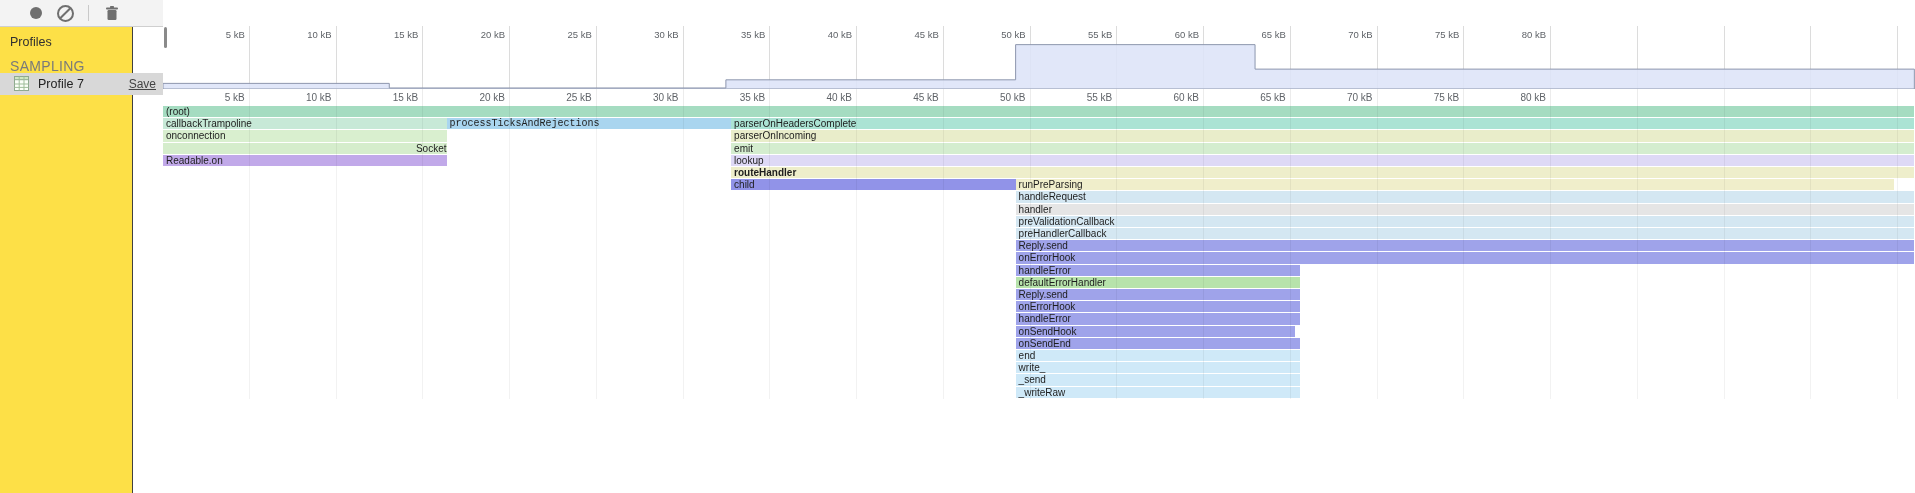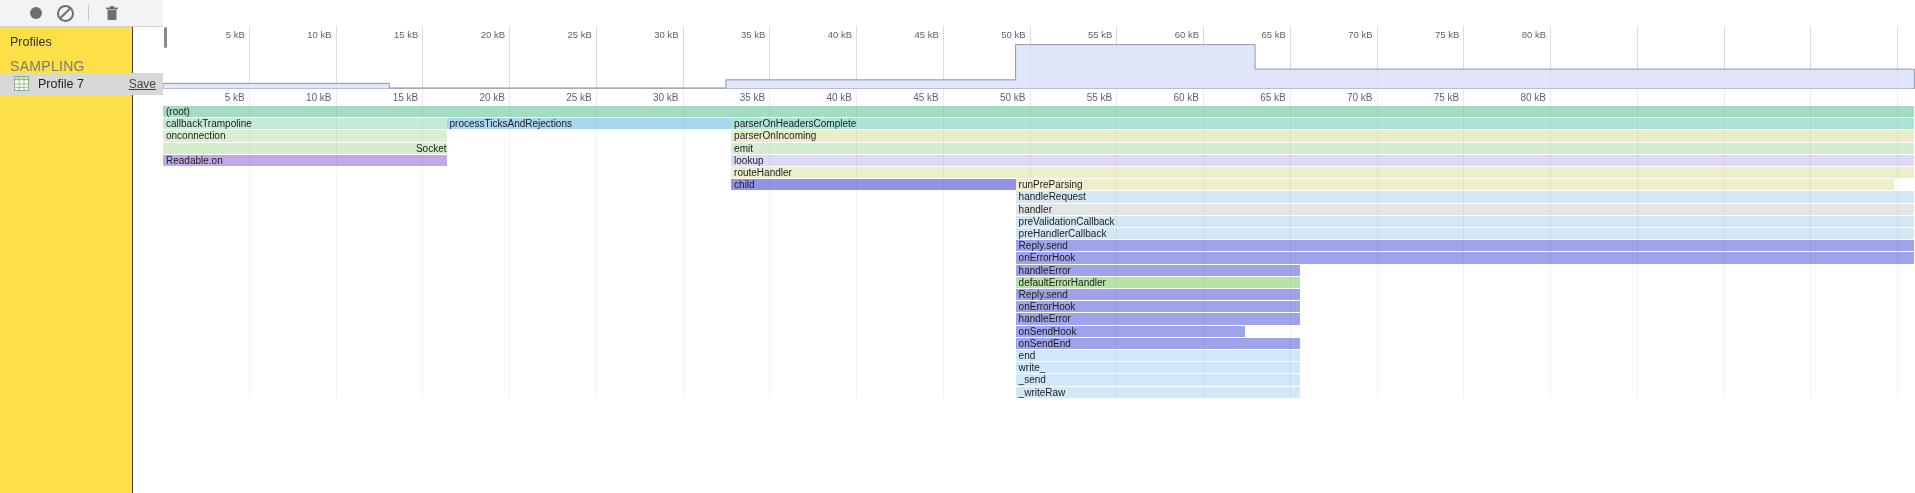--- a/index.html
+++ b/index.html
@@ -160,43 +160,43 @@
         <span class="ruler-label" style="left: 949.25px; top: 92px; font-size: 10px;">55 kB</span>
         <span class="ruler-label" style="left: 1036px; top: 92px; font-size: 10px;">60 kB</span>
         <span class="ruler-label" style="left: 1122.75px; top: 92px; font-size: 10px;">65 kB</span>
         <span class="ruler-label" style="left: 1209.5px; top: 92px; font-size: 10px;">70 kB</span>
         <span class="ruler-label" style="left: 1296.25px; top: 92px; font-size: 10px;">75 kB</span>
         <span class="ruler-label" style="left: 1383px; top: 92px; font-size: 10px;">80 kB</span>
       </div>
     <div id="flame">
         <div class="bar" title="(root)" style="left: 0px; width: 1751.35px; top: 106px; background: rgb(165, 220, 193);">(root)</div>
         <div class="bar" title="callbackTrampoline" style="left: 0px; width: 283.54px; top: 118.2px; background: rgb(199, 233, 215);">callbackTrampoline</div>
-        <div class="bar" title="processTicksAndRejections" style="left: 283.54px; width: 284.54px; top: 118.2px; background: rgb(169, 213, 239);">processTicksAndRejections</div>
+        <div class="bar" title="processTicksAndRejections" style="left: 283.54px; width: 284.54px; top: 118.2px; background: rgb(169, 213, 239); font-family: Liberation Mono, monospace;">processTicksAndRejections</div>
         <div class="bar" title="parserOnHeadersComplete" style="left: 568.08px; width: 1183.27px; top: 118.2px; background: rgb(171, 227, 212);">parserOnHeadersComplete</div>
         <div class="bar" title="onconnection" style="left: 0px; width: 283.54px; top: 130.4px; background: rgb(217, 239, 207);">onconnection</div>
         <div class="bar" title="parserOnIncoming" style="left: 568.08px; width: 1183.27px; top: 130.4px; background: rgb(233, 237, 202);">parserOnIncoming</div>
         <div class="bar" title="Socket" style="left: 0px; width: 283.54px; top: 142.6px; background: rgb(213, 237, 204); text-align: right;">Socket</div>
         <div class="bar" title="emit" style="left: 568.08px; width: 1183.27px; top: 142.6px; background: rgb(212, 237, 207);">emit</div>
         <div class="bar" title="Readable.on" style="left: 0px; width: 283.54px; top: 154.8px; background: rgb(193, 169, 233);">Readable.on</div>
         <div class="bar" title="lookup" style="left: 568.08px; width: 1183.27px; top: 154.8px; background: rgb(222, 217, 246);">lookup</div>
-        <div class="bar" title="routeHandler" style="left: 568.08px; width: 1183.27px; top: 167px; background: rgb(238, 238, 203);">routeHandler</div>
+        <div class="bar" title="routeHandler" style="left: 568.08px; width: 1183.27px; top: 167px; background: rgb(238, 238, 203); font-weight: bold;">routeHandler</div>
         <div class="bar dotted" title="child" style="left: 568.08px; width: 284.54px; top: 179.2px; background: rgb(145, 147, 232);">child</div>
         <div class="bar" title="runPreParsing" style="left: 852.62px; width: 878px; top: 179.2px; background: rgb(240, 238, 203);">runPreParsing</div>
         <div class="bar" title="handleRequest" style="left: 852.62px; width: 898.73px; top: 191.4px; background: rgb(212, 231, 242);">handleRequest</div>
         <div class="bar" title="handler" style="left: 852.62px; width: 898.73px; top: 203.6px; background: #e5e5e5;">handler</div>
         <div class="bar" title="preValidationCallback" style="left: 852.62px; width: 898.73px; top: 215.8px; background: rgb(212, 231, 242);">preValidationCallback</div>
         <div class="bar" title="preHandlerCallback" style="left: 852.62px; width: 898.73px; top: 228px; background: rgb(212, 231, 242);">preHandlerCallback</div>
         <div class="bar" title="Reply.send" style="left: 852.62px; width: 898.73px; top: 240.2px; background: rgb(159, 163, 234);">Reply.send</div>
         <div class="bar" title="onErrorHook" style="left: 852.62px; width: 898.73px; top: 252.4px; background: rgb(159, 163, 234);">onErrorHook</div>
         <div class="bar" title="handleError" style="left: 852.62px; width: 284.54px; top: 264.6px; background: rgb(159, 163, 234);">handleError</div>
         <div class="bar" title="defaultErrorHandler" style="left: 852.62px; width: 284.54px; top: 276.8px; background: rgb(183, 227, 171);">defaultErrorHandler</div>
         <div class="bar" title="Reply.send" style="left: 852.62px; width: 284.54px; top: 289px; background: rgb(159, 163, 234);">Reply.send</div>
         <div class="bar" title="onErrorHook" style="left: 852.62px; width: 284.54px; top: 301.2px; background: rgb(159, 163, 234);">onErrorHook</div>
         <div class="bar" title="handleError" style="left: 852.62px; width: 284.54px; top: 313.4px; background: rgb(159, 163, 234);">handleError</div>
-        <div class="bar" title="onSendHook" style="left: 852.62px; width: 229px; top: 325.6px; background: rgb(159, 163, 234);">onSendHook</div>
+        <div class="bar" title="onSendHook" style="left: 852.62px; width: 279px; top: 325.6px; background: rgb(159, 163, 234);">onSendHook</div>
         <div class="bar" title="onSendEnd" style="left: 852.62px; width: 284.54px; top: 337.8px; background: rgb(159, 163, 234);">onSendEnd</div>
         <div class="bar" title="end" style="left: 852.62px; width: 284.54px; top: 350px; background: rgb(207, 233, 248);">end</div>
         <div class="bar" title="write_" style="left: 852.62px; width: 284.54px; top: 362.2px; background: rgb(207, 233, 248);">write_</div>
         <div class="bar" title="_send" style="left: 852.62px; width: 284.54px; top: 374.4px; background: rgb(207, 233, 248);">_send</div>
         <div class="bar" title="_writeRaw" style="left: 852.62px; width: 284.54px; top: 386.6px; background: rgb(207, 233, 248);">_writeRaw</div>
       </div>
     <div id="grid-flame">
         <div class="gl" style="left: 85.75px; top: 106px; height: 292.8px; background: rgba(0, 0, 0, 0.05);"></div>
         <div class="gl" style="left: 172.5px; top: 106px; height: 292.8px; background: rgba(0, 0, 0, 0.05);"></div>
         <div class="gl" style="left: 259.25px; top: 106px; height: 292.8px; background: rgba(0, 0, 0, 0.05);"></div>

